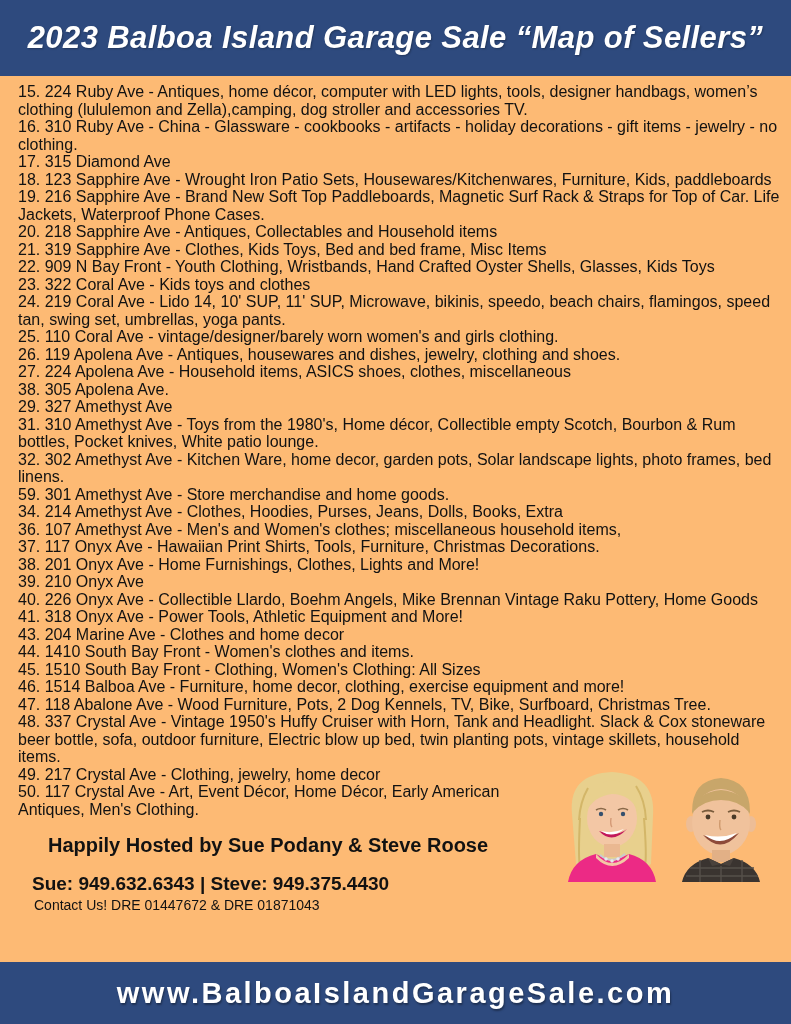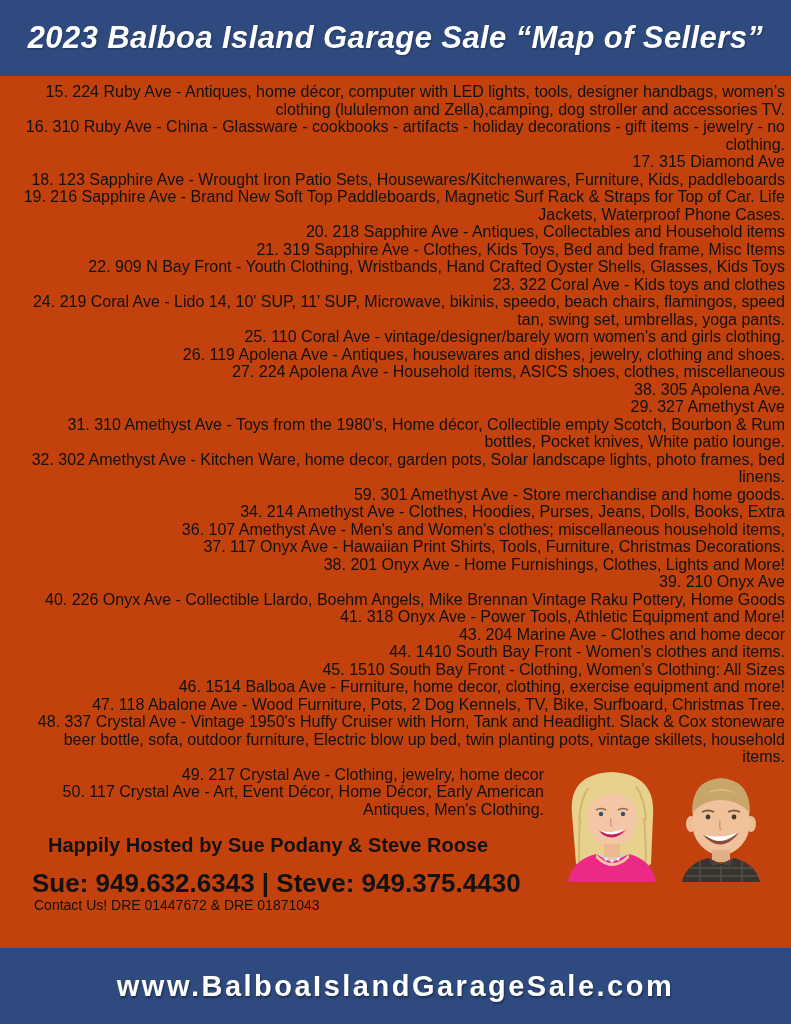--- a/index.html
+++ b/index.html
@@ -1,50 +1,50 @@
 <!DOCTYPE html>
 <html><head>
 <meta charset="utf-8">
 <style>
   html,body{margin:0;padding:0;background:#9a9a9a;}
   .page{
-    width:791px;height:1024px;margin:0 auto;background:#c2410c;
+    width:791px;height:1024px;margin:0 auto;background:#fdba74;
     font-family:"Liberation Sans",sans-serif;color:#121212;
     display:flex;flex-direction:column;overflow:hidden;position:relative;
   }
   
   .topbar{
     flex:0 0 auto;height:76px;background:#2e4a7e;
     display:flex;align-items:center;justify-content:center;
   }
   .title{
     margin:0;color:#ffffff;font-weight:bold;font-style:italic;
     font-size:31px;letter-spacing:.4px;white-space:nowrap;
     text-shadow:1px 1px 2px rgba(0,0,0,.28);
   }
   
   .content{
     flex:1 1 auto;overflow:hidden;
     padding:7px 6px 0 18px;
     font-size:16px;line-height:17.5px;
   }
-  .item{margin:0;padding:0;text-align:right;}
+  .item{margin:0;padding:0;}
   
   .photos{
     float:right;width:233px;height:114px;margin:2px 2px 0 6px;
   }
   .photos svg{display:block;width:233px;height:114px;}
   
   .footer-text{margin:7px 0 0 14px;}
   .hosted{margin:16px;font-weight:bold;font-size:20px;line-height:22px;}
-  .phones{margin:1px 0 0 0;font-weight:bold;font-size:26px;line-height:23px;}
+  .phones{margin:1px 0 0 0;font-weight:bold;font-size:19px;line-height:23px;}
   .contact{margin:3px 0 0 2px;font-size:14px;line-height:14px;}
   
   .urlbar{
-    flex:0 0 auto;height:76px;background:#2e4a7e;
+    flex:0 0 auto;height:62px;background:#2e4a7e;
     display:flex;align-items:center;justify-content:center;
   }
   .url{
     color:#ffffff;font-weight:bold;font-size:29px;letter-spacing:2.5px;
     text-shadow:1px 2px 2px rgba(0,0,0,.35);white-space:nowrap;
   }
 </style>
 </head>
 <body>
 

